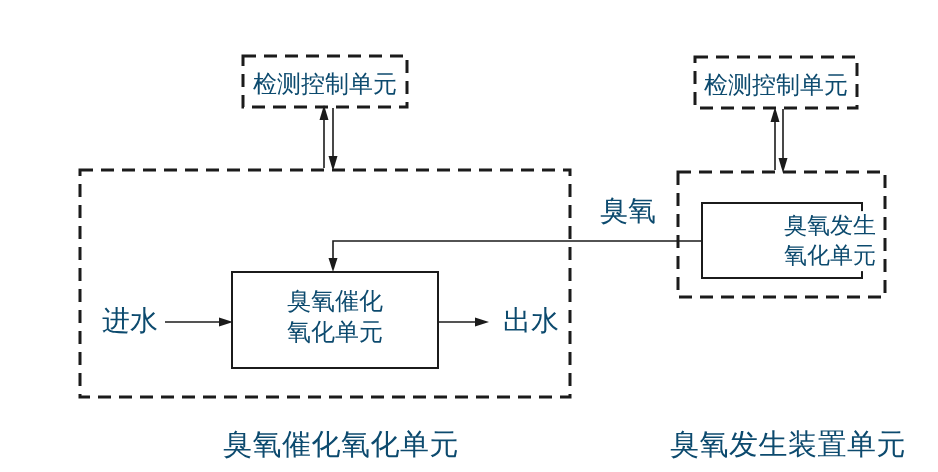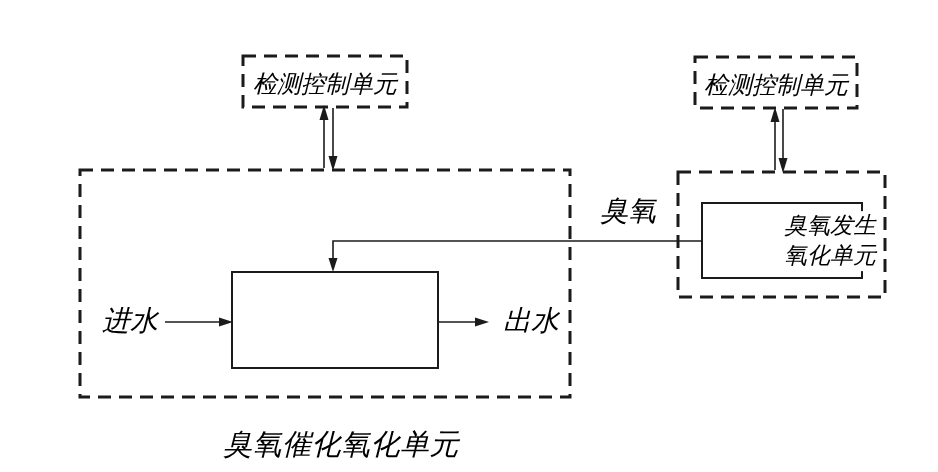--- a/index.html
+++ b/index.html
@@ -19,24 +19,23 @@
   .stage svg {
     position: absolute;
     left: 0;
     top: 0;
   }
   .lbl {
     position: absolute;
     transform: translate(-50%, -50%);
     white-space: nowrap;
     text-align: center;
-    color: #000000;
+    color: #0c4a6e;
     background: #ffffff;
     line-height: 1.2;
-    font-style: italic;
   }
   .lbl .ln { display: block; }
   .fs24 { font-size: 24px; }
   .fs23 { font-size: 23px; line-height: 1.25; margin-left: 48px; }
   .fs25 { font-size: 28px; }
   .caption { font-size: 29px; letter-spacing: 0.5px; }
   .boxtext { line-height: 1.3; }
 </style>
 </head>
 <body>
@@ -70,28 +69,33 @@
     <polygon points="489,322 475,317.5 475,326.5" fill="#1b1b1b"></polygon>
 
     <polyline points="702,241 333,241 333,260" fill="none" stroke="#1b1b1b" stroke-width="1.6"></polyline>
     <polygon points="333,272 328.5,258 337.5,258" fill="#1b1b1b"></polygon>
   </svg>
 
   <div class="lbl fs24" style="left:325px; top:84px;">检测控制单元</div>
 
   <div class="lbl fs24" style="left:776px; top:85px;">检测控制单元</div>
 
+  <div class="lbl fs24 boxtext" style="left:335px; top:317px;">
+    <span class="ln">臭氧催化</span>
+    <span class="ln">氧化单元</span>
+  </div>
 
   <div class="lbl fs23 boxtext" style="left:782px; top:241px;">
     <span class="ln">臭氧发生</span>
     <span class="ln">氧化单元</span>
   </div>
 
   <div class="lbl fs25" style="left:130px; top:321px;">进水</div>
 
   <div class="lbl fs25" style="left:531px; top:321px;">出水</div>
 
   <div class="lbl fs25" style="left:628px; top:211px;">臭氧</div>
 
   <div class="lbl caption" style="left:341px; top:444px;">臭氧催化氧化单元</div>
 
+  <div class="lbl caption" style="left:788px; top:444px;">臭氧发生装置单元</div>
 
 </div>
 
 </body></html>

